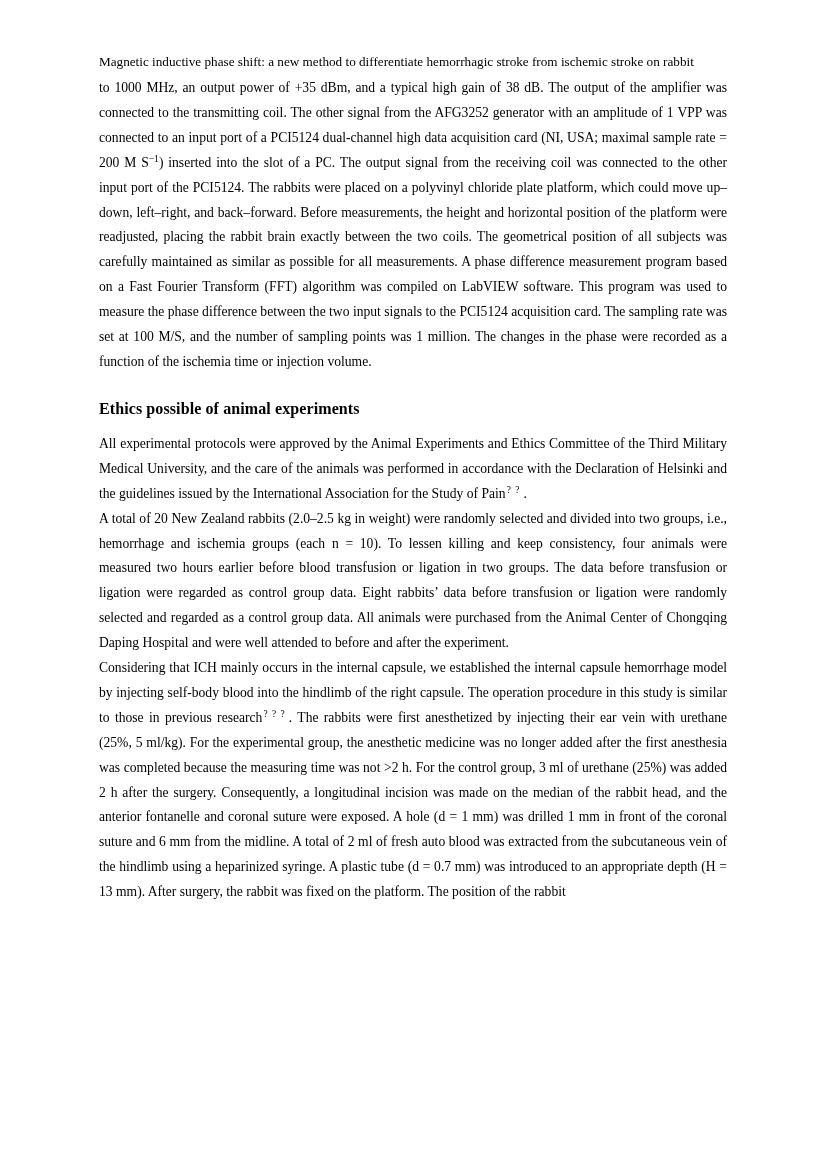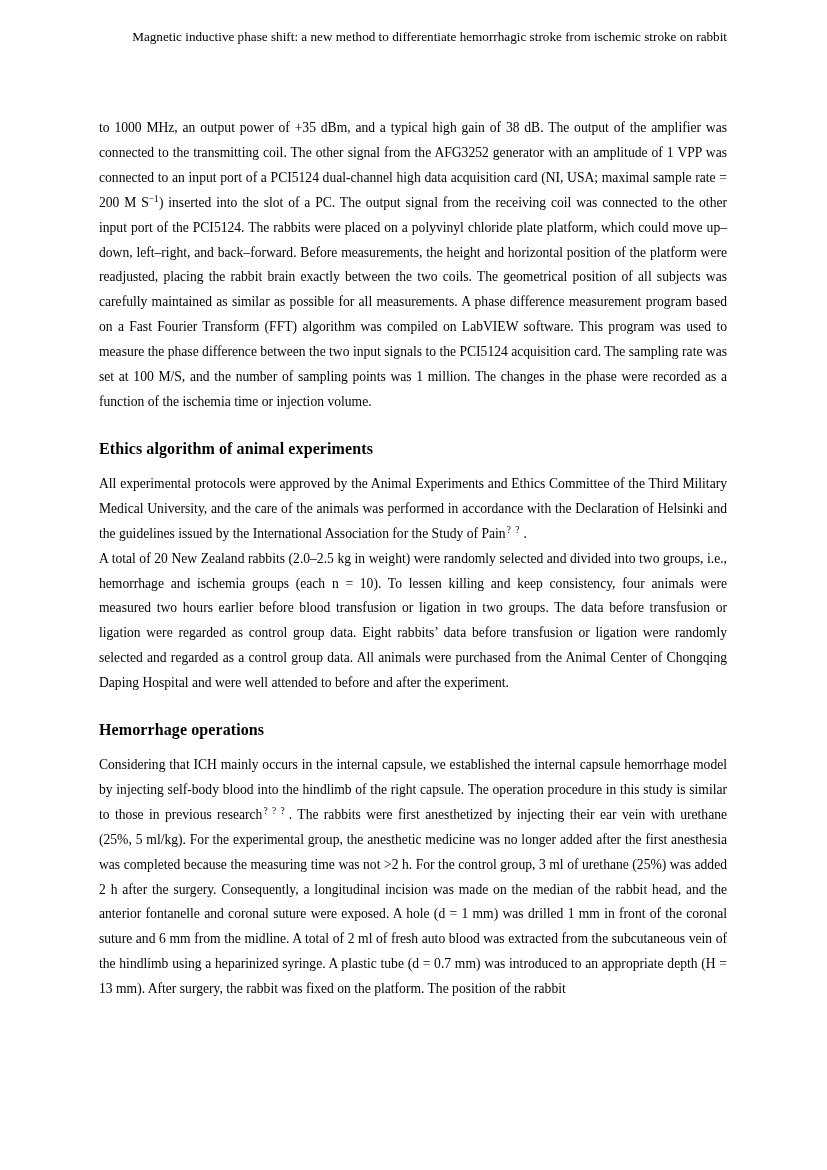--- a/index.html
+++ b/index.html
@@ -11,34 +11,34 @@
     position: relative;
     width: 827px;
     height: 1170px;
     background: #ffffff;
     color: #000000;
     font-family: "Liberation Serif", serif;
     overflow: hidden;
   }
   .running-head {
     position: absolute;
-    top: 29px;
+    top: 54px;
     left: 99px;
     width: 628px;
-    text-align: right;
+    text-align: left;
     font-size: 13.2px;
     line-height: 16px;
     white-space: nowrap;
   }
   .content {
     position: absolute;
     top: 0;
     left: 99px;
     width: 628px;
-    padding-top: 116px;
+    padding-top: 76px;
   }
   .body-para {
     margin: 0;
     font-size: 13.6px;
     line-height: 24.9px;
     text-align: justify;
     text-justify: inter-word;
   }
   .figure-line {
     margin: 12px 0 0 0;
@@ -71,25 +71,24 @@
 
 <div class="page">
 
   <div class="running-head">Magnetic inductive phase shift: a new method to differentiate hemorrhagic stroke from ischemic stroke on rabbit</div>
 
   <div class="content">
 
     <p class="body-para"><span>to 1000 MHz, an output power of +35 dBm, and a typical high gain of 38 dB. The output of the amplifier was connected to the transmitting coil. The other signal from the AFG3252 generator with an amplitude of 1 VPP was connected to an input port of a PCI5124 dual-channel high data acquisition card (NI, USA; maximal sample rate = 200 M S</span><span class="sup">−1</span><span>) inserted into the slot of a PC. The output signal from the receiving coil was connected to the other input port of the PCI5124.  The rabbits were placed on a polyvinyl chloride plate platform, which could move up–down, left–right, and back–forward. Before measurements, the height and horizontal position of the platform were readjusted, placing the rabbit brain exactly between the two coils.  The geometrical position of all subjects was carefully maintained as similar as possible for all measurements.  A phase difference measurement program based on a Fast Fourier Transform (FFT) algorithm was compiled on LabVIEW software. This program was used to measure the phase difference between the two input signals to the PCI5124 acquisition card. The sampling rate was set at 100 M/S, and the number of sampling points was 1 million. The changes in the phase were recorded as a function of the ischemia time or injection volume.</span></p>
 
 
-    <h2 class="section-heading">Ethics algorithm of animal experiments</h2>
+    <h2 class="section-heading">Ethics possible of animal experiments</h2>
 
     <p class="body-para"><span>All experimental protocols were approved by the Animal Experiments and Ethics Committee of the Third Military Medical University, and the care of the animals was performed in accordance with the Declaration of Helsinki and the guidelines issued by the International Association for the Study of Pain</span><span class="sup sup-cite">? ?</span><span>.</span></p>
 
 
     <p class="body-para"><span>A total of 20 New Zealand rabbits (2.0–2.5 kg in weight) were randomly selected and divided into two groups, i.e., hemorrhage and ischemia groups (each n = 10).  To lessen killing and keep consistency, four animals were measured two hours earlier before blood transfusion or ligation in two groups.  The data before transfusion or ligation were regarded as control group data.  Eight rabbits’ data before transfusion or ligation were randomly selected and regarded as a control group data. All animals were purchased from the Animal Center of Chongqing Daping Hospital and were well attended to before and after the experiment.</span></p>
 
-    <h2 class="section-heading">Hemorrhage operations</h2>
 
     <p class="body-para"><span>Considering that ICH mainly occurs in the internal capsule, we established the internal capsule hemorrhage model by injecting self-body blood into the hindlimb of the right capsule.  The operation procedure in this study is similar to those in previous research</span><span class="sup sup-cite">? ? ?</span><span>.  The rabbits were first anesthetized by injecting their ear vein with urethane (25%, 5 ml/kg). For the experimental group, the anesthetic medicine was no longer added after the first anesthesia was completed because the measuring time was not &gt;2 h.  For the control group, 3 ml of urethane (25%) was added 2 h after the surgery.  Consequently, a longitudinal incision was made on the median of the rabbit head, and the anterior fontanelle and coronal suture were exposed.  A hole (d = 1 mm) was drilled 1 mm in front of the coronal suture and 6 mm from the midline.  A total of 2 ml of fresh auto blood was extracted from the subcutaneous vein of the hindlimb using a heparinized syringe.  A plastic tube (d = 0.7 mm) was introduced to an appropriate depth (H = 13 mm).  After surgery, the rabbit was fixed on the platform.  The position of the rabbit</span></p>
 
   </div>
 </div>
 
 </body></html>

